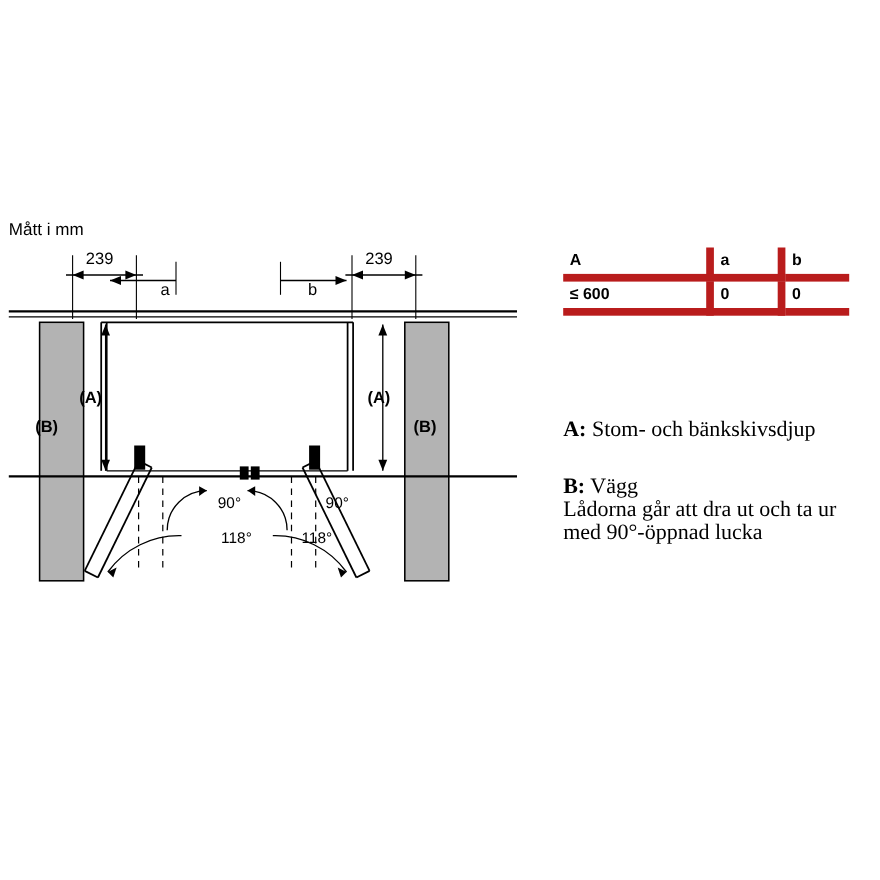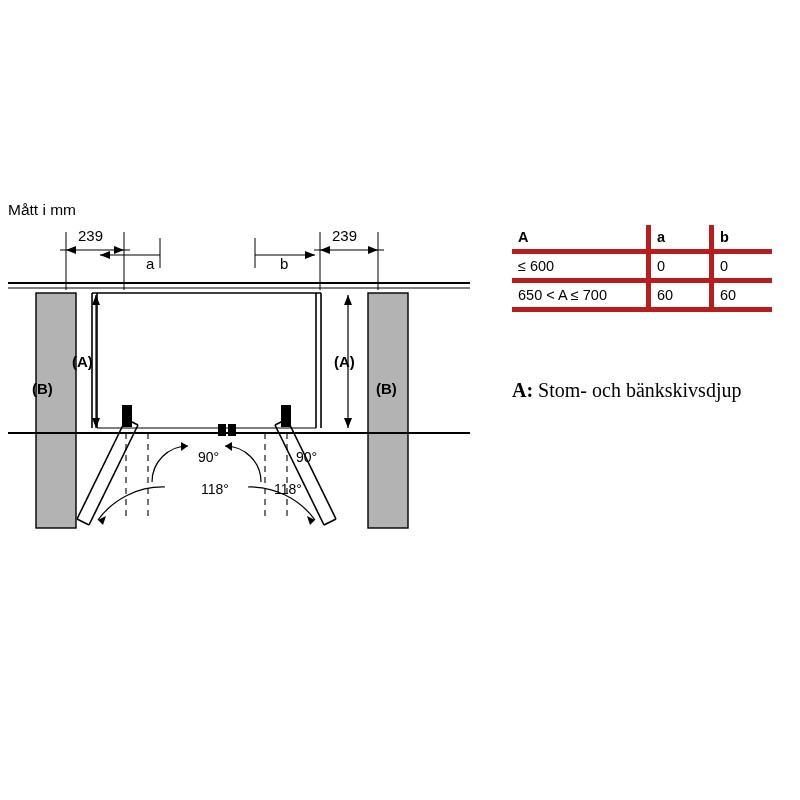--- a/index.html
+++ b/index.html
@@ -47,24 +47,24 @@
   
   #spec-table {
     position: absolute;
     left: 512px;
     top: 225px;
     width: 260px;
     border-collapse: collapse;
     font-size: 14.5px;
   }
   #spec-table td, #spec-table th {
-    border: 5px solid #b91c1c;
+    border: 7px solid #b91c1c;
     padding: 3px 6px;
     text-align: left;
-    font-weight: normal;
+    font-weight: bold;
     height: 18px;
   }
   #spec-table th {
     font-weight: bold;
   }
   #spec-table .c-a, #spec-table .c-b {
     width: 46px;
     text-align: left;
   }
   
@@ -211,27 +211,30 @@
         <th class="c-a">a</th>
         <th class="c-b">b</th>
       </tr>
     </thead>
     <tbody>
       <tr>
         <td>≤ 600</td>
         <td class="c-a">0</td>
         <td class="c-b">0</td>
       </tr>
-      <tr>
-        <td>650 &lt; A ≤ 700</td>
-        <td class="c-a">60</td>
-        <td class="c-b">60</td>
-      </tr>
     </tbody>
   </table>
 
   <div class="legend" style="left:512px; top:380px;">
     <b>A:</b>
     <span>Stom- och bänkskivsdjup</span>
   </div>
 
+  <div class="legend" style="left:512px; top:432px;">
+    <div>
+      <b>B:</b>
+      <span>Vägg</span>
+    </div>
+    <div>Lådorna går att dra ut och ta ur</div>
+    <div>med 90°-öppnad lucka</div>
+  </div>
 
 </div>
 
 </body></html>

